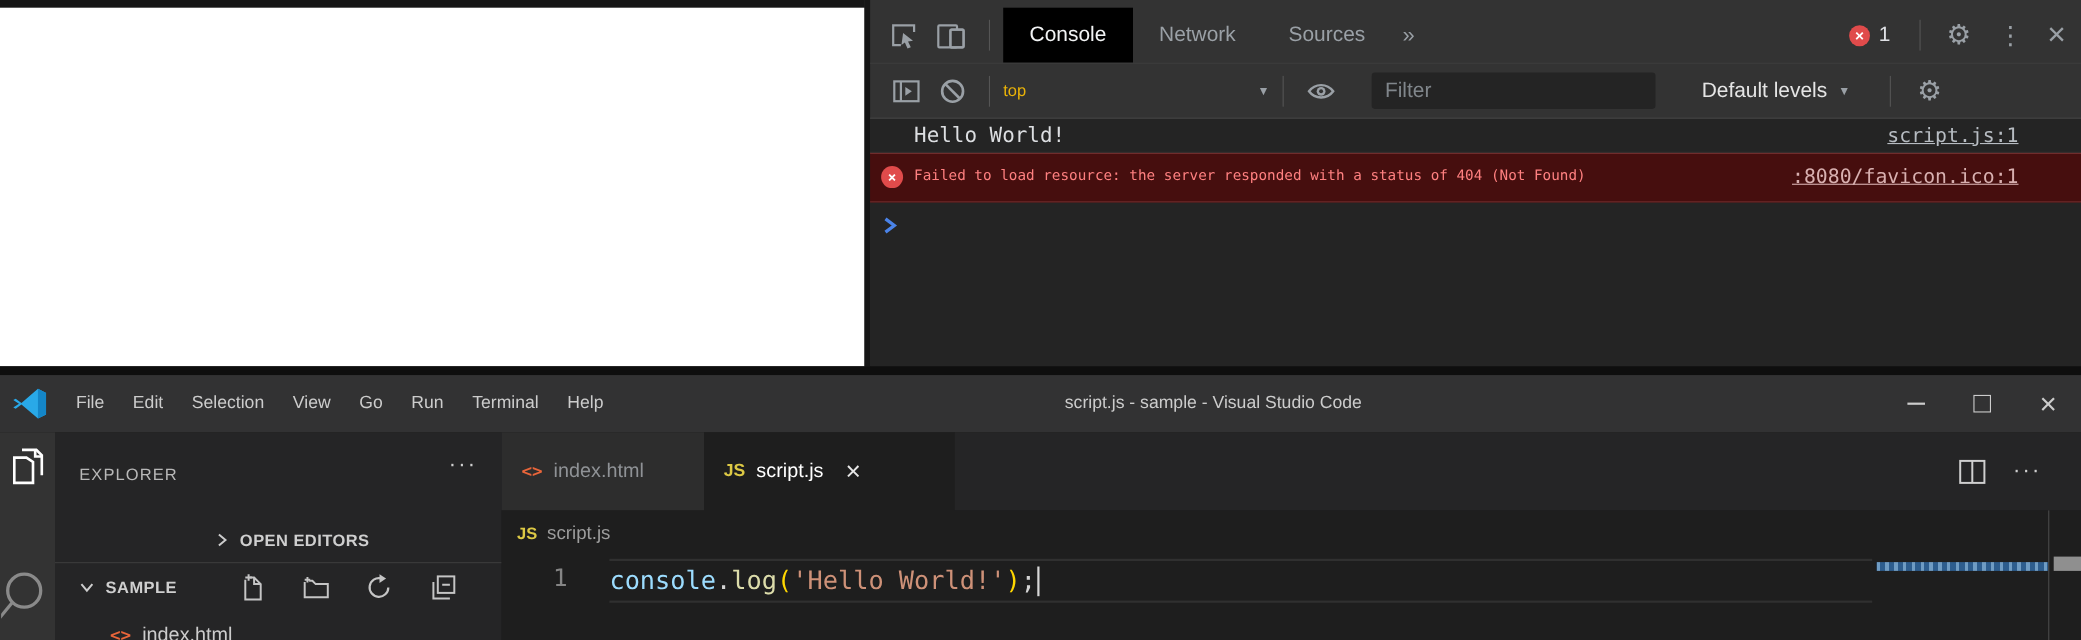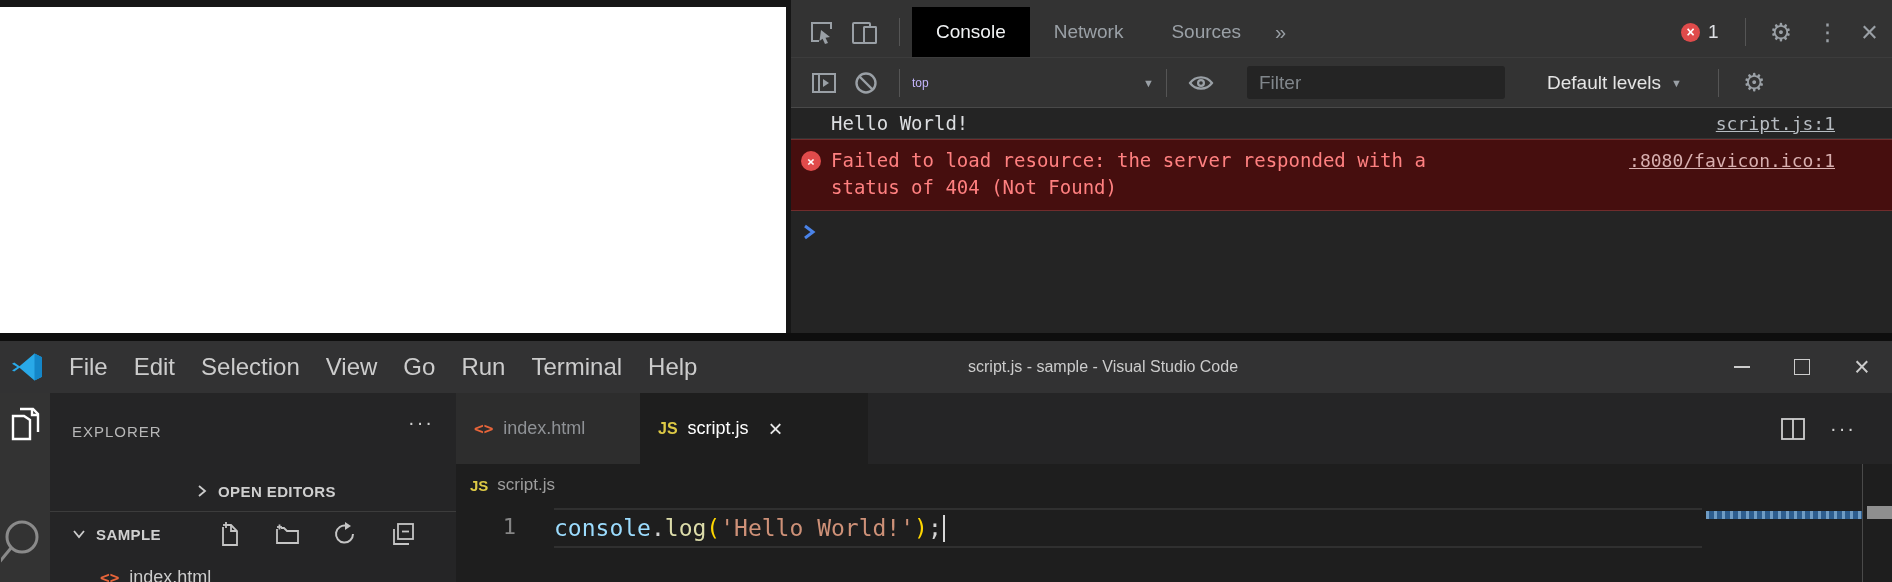--- a/index.html
+++ b/index.html
@@ -29,21 +29,21 @@
   .badge-count{color:#dfe1e5;font-size:19px;margin-left:8px;}
   .glyph{color:#9aa0a6;cursor:pointer;}
   .gear{font-size:25px;margin:0 12px;}
   .kebab{font-size:23px;margin:0 12px;letter-spacing:0;}
   .xclose{font-size:29px;margin:0 14px 0 10px;line-height:1;}
 
   .dt-toolbar{position:absolute;left:0;top:57px;right:0;height:51px;display:flex;
               align-items:center;border-top:1px solid #3c3c3c;border-bottom:1px solid #494949;
               box-sizing:border-box;padding-left:12px;}
   .ctx{display:flex;align-items:center;width:242px;cursor:pointer;}
-  .ctx-label{font-size:12px;color:#c4b5fd;}
+  .ctx-label{font-size:15px;color:#eab308;}
   .dd-arrow{font-size:11px;color:#9aa0a6;margin-left:auto;}
   .filter{width:258px;height:33px;background:#242424;border:none;border-radius:3px;
           margin-left:24px;color:#bdc1c6;font-size:19px;padding:0 12px;box-sizing:border-box;
           font-family:"Liberation Sans",sans-serif;}
   .filter::placeholder{color:#80868b;}
   .levels{display:flex;align-items:center;margin-left:42px;cursor:pointer;}
   .levels-label{font-size:19px;color:#e5e5e5;}
   .levels .dd-arrow{margin-left:10px;}
 
   .dt-console{position:absolute;left:0;top:108px;right:0;bottom:0;background:#242424;
@@ -51,33 +51,33 @@
   .msg-log{height:30px;display:flex;align-items:center;justify-content:space-between;
            padding:0 57px 0 40px;border-bottom:1px solid #343434;}
   .msg-log-text{color:#dcdee1;font-size:19px;}
   .src-link{color:#b7bcc2;font-size:18px;text-decoration:underline;cursor:pointer;}
   .msg-error{display:flex;align-items:flex-start;background:#460e0e;
              border-top:1px solid #702c2c;border-bottom:1px solid #702c2c;
              padding:7px 57px 9px 10px;}
   .err-icon{width:20px;height:20px;border-radius:50%;background:#e04b4b;color:#fff;
             font-size:13px;font-weight:bold;display:flex;align-items:center;
             justify-content:center;flex:none;margin:4px 10px 0 0;line-height:1;}
-  .err-text{width:618px;color:#ff8080;font-size:19px;line-height:27px;}
+  .err-text{width:618px;color:#ff8080;font-size:13px;line-height:27px;}
   .err-link{margin-left:auto;color:#d8b0b0;font-size:18px;line-height:27px;
             text-decoration:underline;cursor:pointer;}
   .prompt-row{display:flex;align-items:center;padding:12px 0 0 10px;cursor:text;}
 
   
   .win-gap{left:0;top:333px;width:1892px;height:8px;background:#0e0e0e;}
   .vscode{left:0;top:341px;width:1892px;height:241px;background:#1e1e1e;}
   .titlebar{position:absolute;left:0;top:0;right:0;height:52px;background:#323233;
             display:flex;align-items:center;}
   .vs-logo{margin-left:12px;flex:none;}
   .menu{display:flex;margin-left:14px;}
-  .menu-item{padding:8px 13px;font-size:24px;color:#cccccc;line-height:52px;cursor:pointer;}
+  .menu-item{padding:8px 13px;font-size:16px;color:#cccccc;line-height:52px;cursor:pointer;}
   .win-title{position:absolute;left:968px;top:0;line-height:52px;font-size:16px;color:#cccccc;}
   .win-controls{position:absolute;right:0;top:0;height:52px;display:flex;align-items:center;}
   .wc{width:60px;height:52px;display:flex;align-items:center;justify-content:center;
       color:#cccccc;cursor:pointer;}
   .wc-min-bar{width:16px;height:2px;background:#cccccc;}
   .wc-max-box{width:14px;height:14px;border:1.5px solid #cccccc;}
   .wc-close-x{font-size:27px;line-height:1;}
 
   .vsbody{position:absolute;left:0;top:52px;right:0;bottom:0;}
   .activitybar{position:absolute;left:0;top:0;width:50px;bottom:0;background:#333333;}

